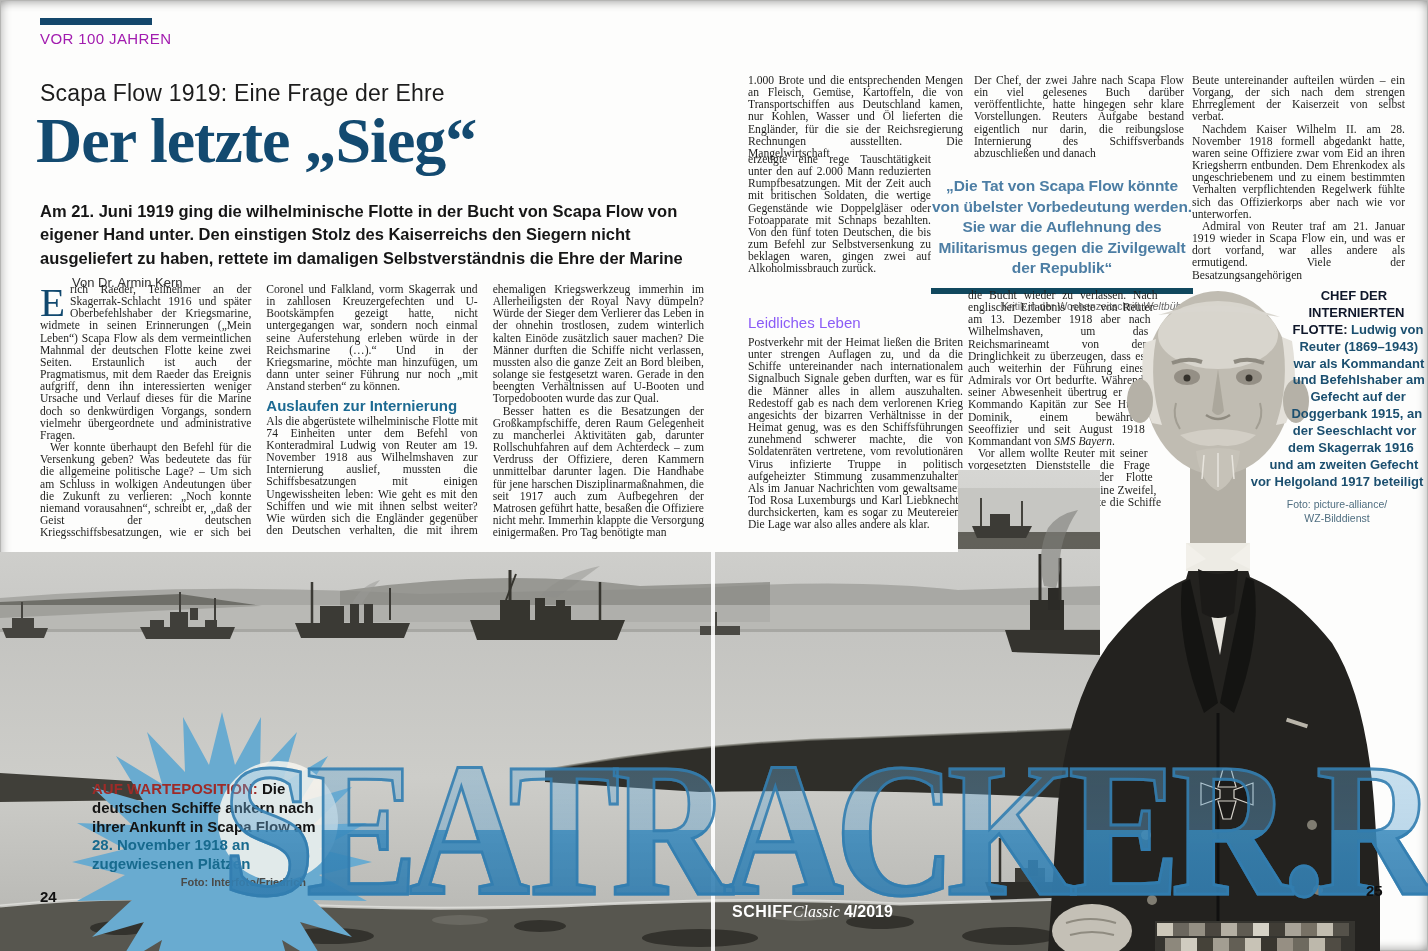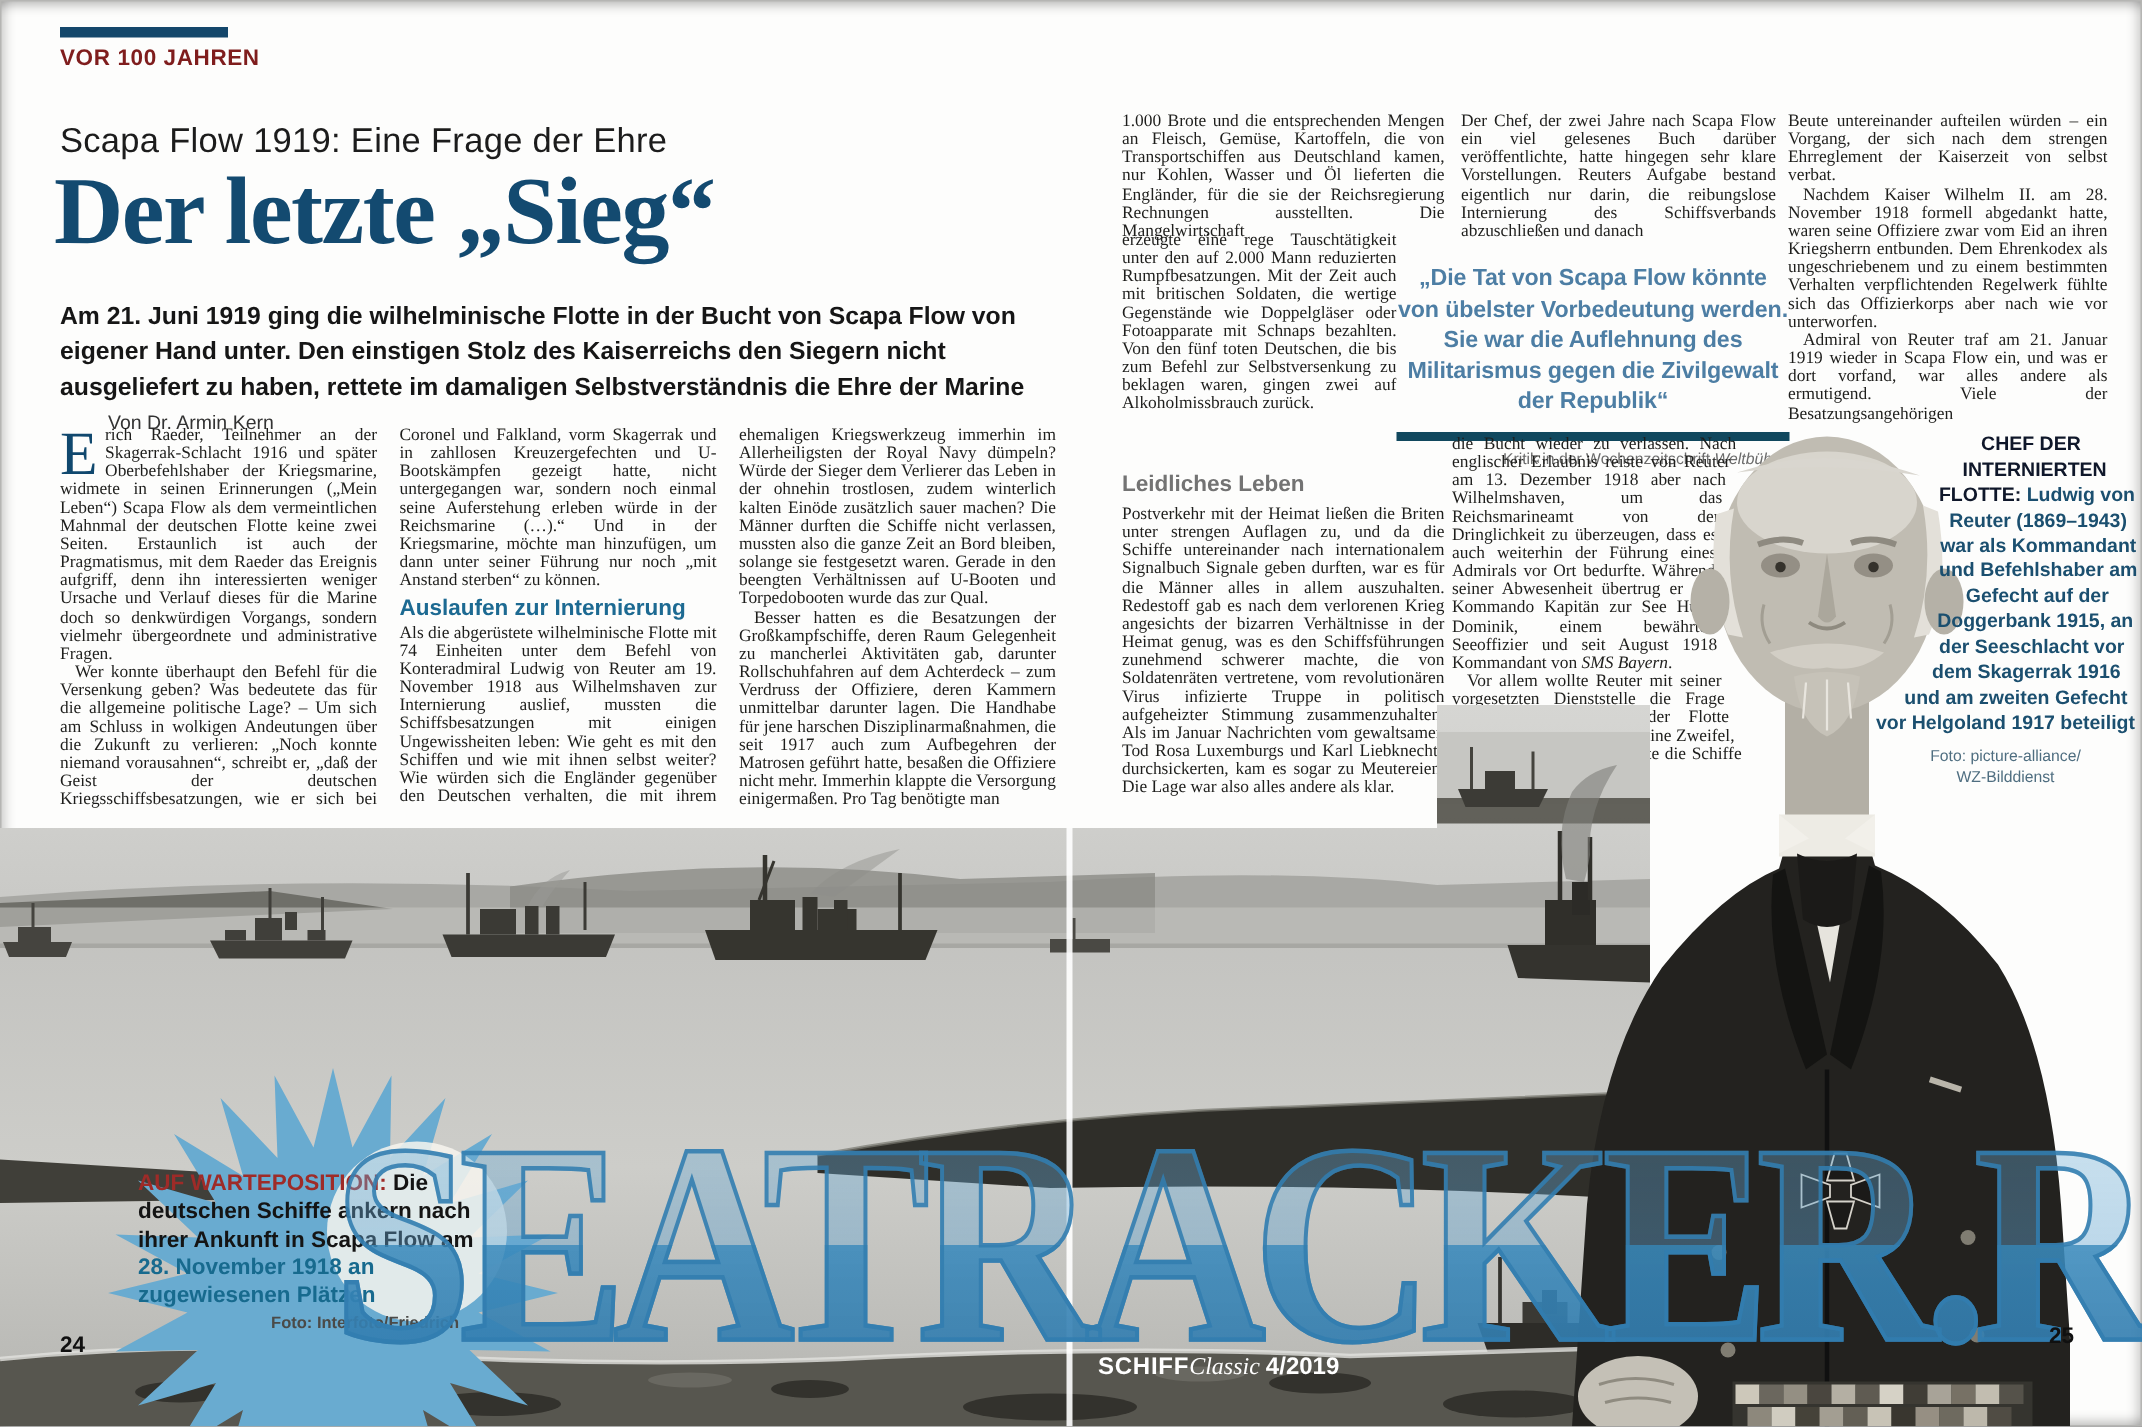--- a/index.html
+++ b/index.html
@@ -4,37 +4,37 @@
 <style>
   html,body{margin:0;padding:0;background:#9a9a9a;}
   .spread{position:relative;width:1428px;height:951px;background:#fdfdfc;overflow:hidden;
     font-family:"Liberation Sans","DejaVu Sans",sans-serif;
     box-shadow:inset 0 0 0 1px #b5b5b3, inset 0 10px 8px -7px rgba(0,0,0,.30),
        inset 10px 0 8px -7px rgba(0,0,0,.22), inset -10px 0 8px -7px rgba(0,0,0,.22),
        inset 0 -10px 8px -7px rgba(0,0,0,.28);}
   .abs{position:absolute;}
   
   .kicker-bar{left:40px;top:18px;width:112px;height:7px;background:#14476b;}
-  .kicker{left:40px;top:30px;font-size:15px;font-weight:bold;letter-spacing:.4px;color:#7f1d1d;}
+  .kicker{left:40px;top:30px;font-size:15px;font-weight:normal;letter-spacing:.4px;color:#a21caf;}
   .headline{left:40px;top:80px;font-size:23px;color:#1c1c1c;letter-spacing:.2px;}
   .title{left:36px;top:104px;font-family:"Liberation Serif","DejaVu Serif",serif;
     font-size:64px;font-weight:bold;color:#134a70;letter-spacing:-1px;}
   .lede{left:40px;top:200px;width:668px;font-size:16.5px;line-height:1.42;font-weight:bold;color:#161616;}
   .byline{font-weight:normal;font-size:13px;color:#333;margin-left:32px;white-space:nowrap;}
   
   .bodytext{font-family:"Liberation Serif","DejaVu Serif",serif;font-size:11.6px;
     line-height:12.15px;color:#1e1e1c;text-align:justify;hyphens:auto;-webkit-hyphens:auto;}
   .bodytext p{margin:0;}
   .bodytext p.ind{text-indent:10px;}
   .threecol{left:40px;top:284px;width:664px;height:268px;column-count:3;column-gap:15px;overflow:hidden;}
   .dropcap{float:left;font-family:"Liberation Serif","DejaVu Serif",serif;font-size:41px;line-height:34px;
     color:#10486e;padding:1px 5px 0 0;}
   .subhead{font-family:"Liberation Sans","DejaVu Sans",sans-serif;font-size:15px;font-weight:bold;
     color:#1d6a92;margin:7px 0 3px;text-align:left;break-inside:avoid;}
-  .sub2{left:748px;top:314px;font-size:15px;font-weight:bold;color:#737373;}
+  .sub2{left:748px;top:314px;font-size:15px;font-weight:normal;color:#8b5cf6;}
   
   .rp-c1a{left:748px;top:75px;width:215px;}
   .rp-c1b{left:748px;top:154px;width:183px;height:172px;overflow:hidden;}
   .rp-c1c{left:748px;top:337px;width:215px;height:220px;overflow:hidden;}
   .rp-c2a{left:974px;top:75px;width:210px;height:100px;overflow:hidden;}
   .rp-c2b{left:968px;top:290px;width:222px;height:265px;overflow:hidden;}
   .rp-c3a{left:1192px;top:75px;width:213px;height:214px;overflow:hidden;}
   .head-spacer{float:right;width:58px;height:250px;shape-outside:ellipse(80% 52% at 100% 42%);}
   
   .quote{left:931px;top:176px;width:262px;text-align:center;}

